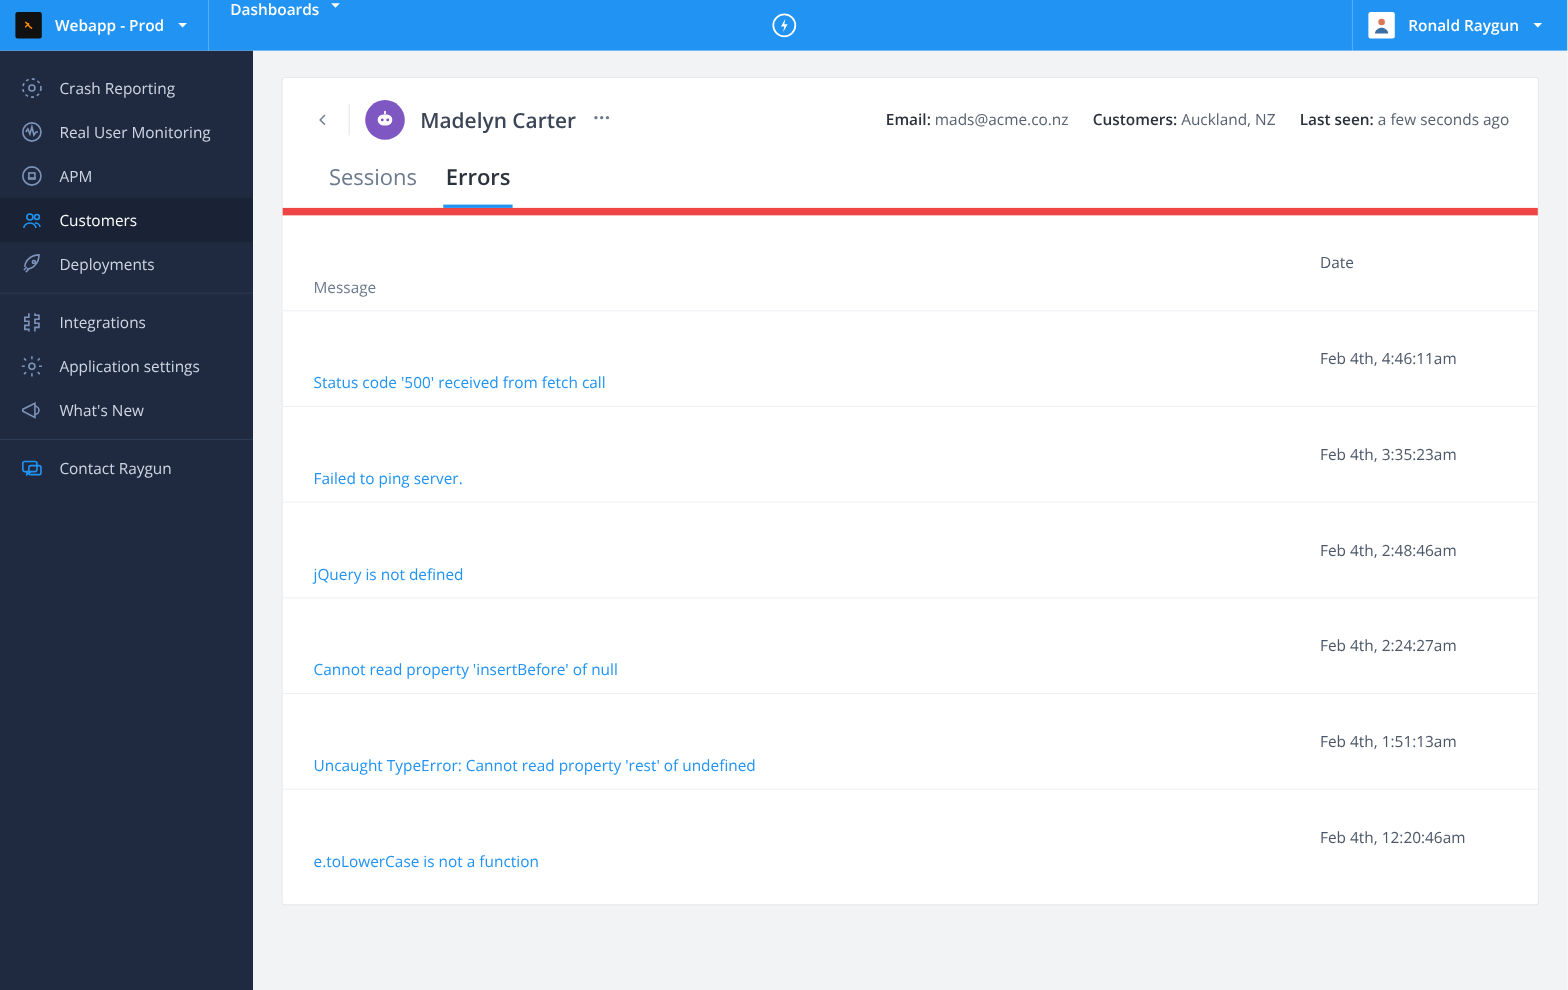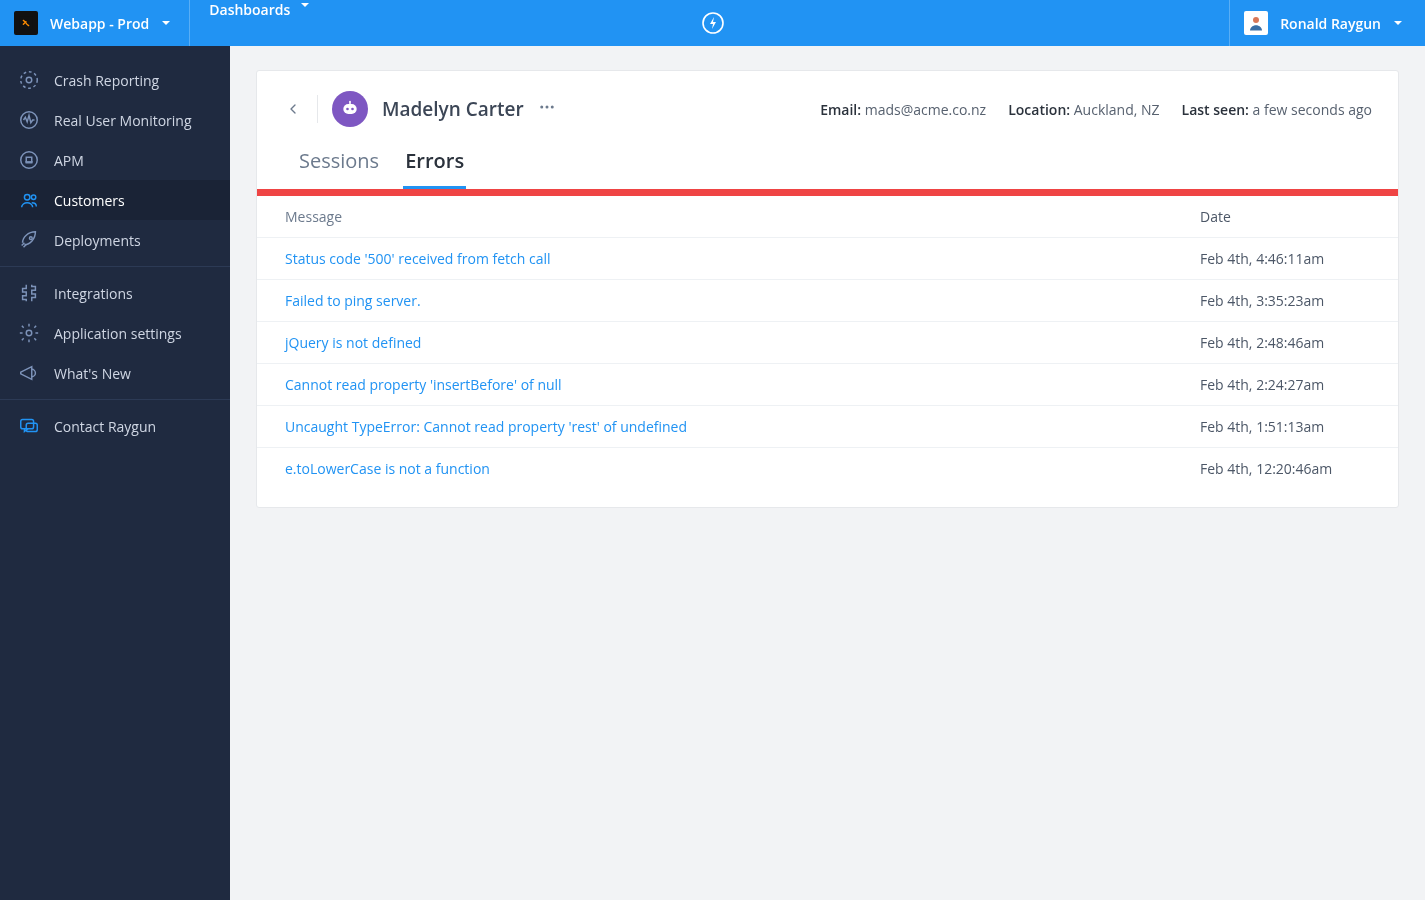--- a/index.html
+++ b/index.html
@@ -40,21 +40,21 @@
   .panel-header .more{cursor:pointer;color:#6c7a8d;}
   .panel-header .more svg{width:18px;height:18px;fill:#6c7a8d;}
   .panel-header .right{margin-left:auto;display:flex;gap:22px;font-size:14px;color:#57616f;}
   .panel-header .right b{color:#2b323c;font-weight:600;}
   .tabs{display:flex;gap:22px;padding:10px 40px 0 40px;border-bottom:7px solid #ef4444;font-size:20px;}
   .tabs .tab{padding:10px 2px 12px;cursor:pointer;color:#6c7a8d;border-bottom:3px solid transparent;}
   .tabs .tab.active{color:#2b323c;font-weight:600;border-bottom-color:#2193f3;}
   .table-header,.row{display:flex;align-items:center;padding:11px 28px;border-bottom:1px solid #eef1f4;font-size:14px;}
   .table-header{color:#6c7a8d;background:#fff;}
   .row:last-child{border-bottom:none;}
-  .col-msg{flex:1;}
+  .col-msg{flex:1;margin-top:45px;}
   .col-date{width:170px;color:#4c5767;}
   .row .col-msg{color:#2193f3;cursor:pointer;}
   .panel-body{padding-bottom:18px;}
 </style>
 </head>
 <body>
 
 <div class="topbar" style="position:relative;">
   <div class="app-switcher">
     <span class="app-logo">
@@ -218,21 +218,21 @@
           <span class="more">
             <svg viewBox="0 0 24 24">
                 <circle cx="5" cy="12" r="2"></circle>
                 <circle cx="12" cy="12" r="2"></circle>
                 <circle cx="19" cy="12" r="2"></circle>
               </svg>
           </span>
         </div>
         <div class="right">
           <span><b>Email:</b> <span>mads@acme.co.nz</span></span>
-          <span><b>Location:</b> <span>Auckland, NZ</span></span>
+          <span><b>Customers:</b> <span>Auckland, NZ</span></span>
           <span><b>Last seen:</b> <span>a few seconds ago</span></span>
         </div>
       </div>
       <div class="tabs" id="tabs">
           <div class="tab">Sessions</div>
           <div class="tab active">Errors</div>
         </div>
       <div class="panel-body">
         <div class="table-header">
           <div class="col-msg">Message</div>

